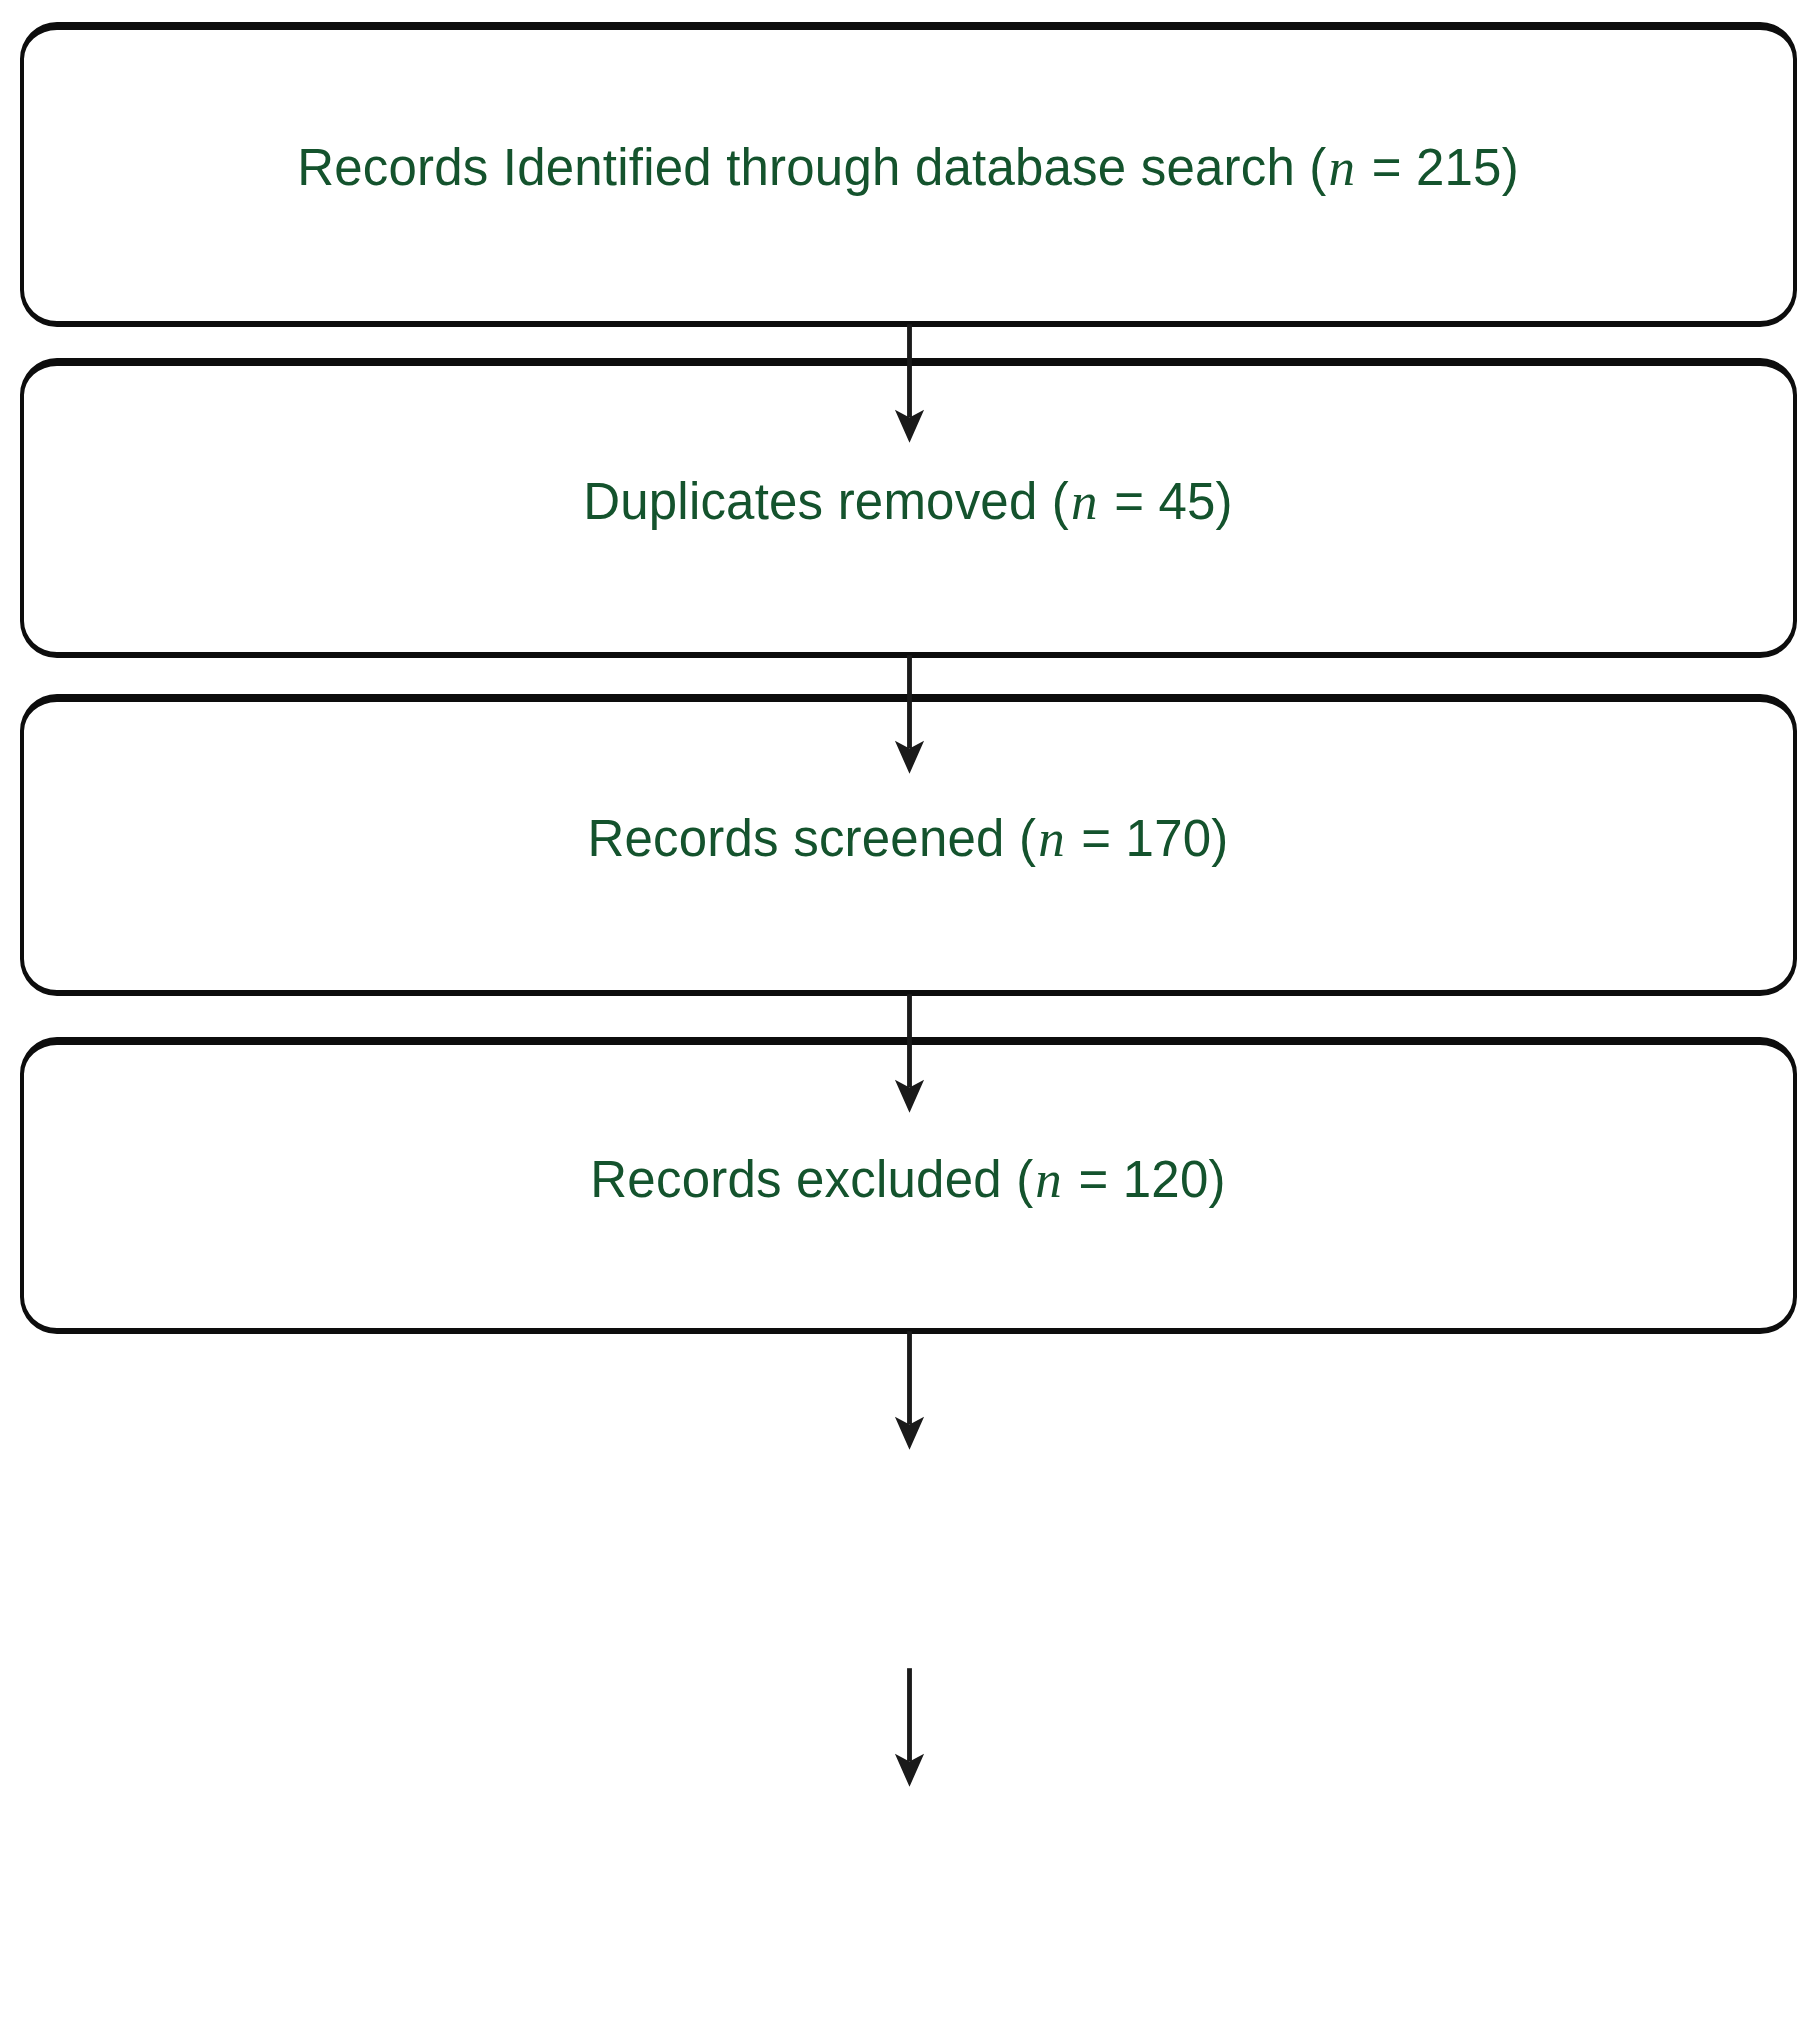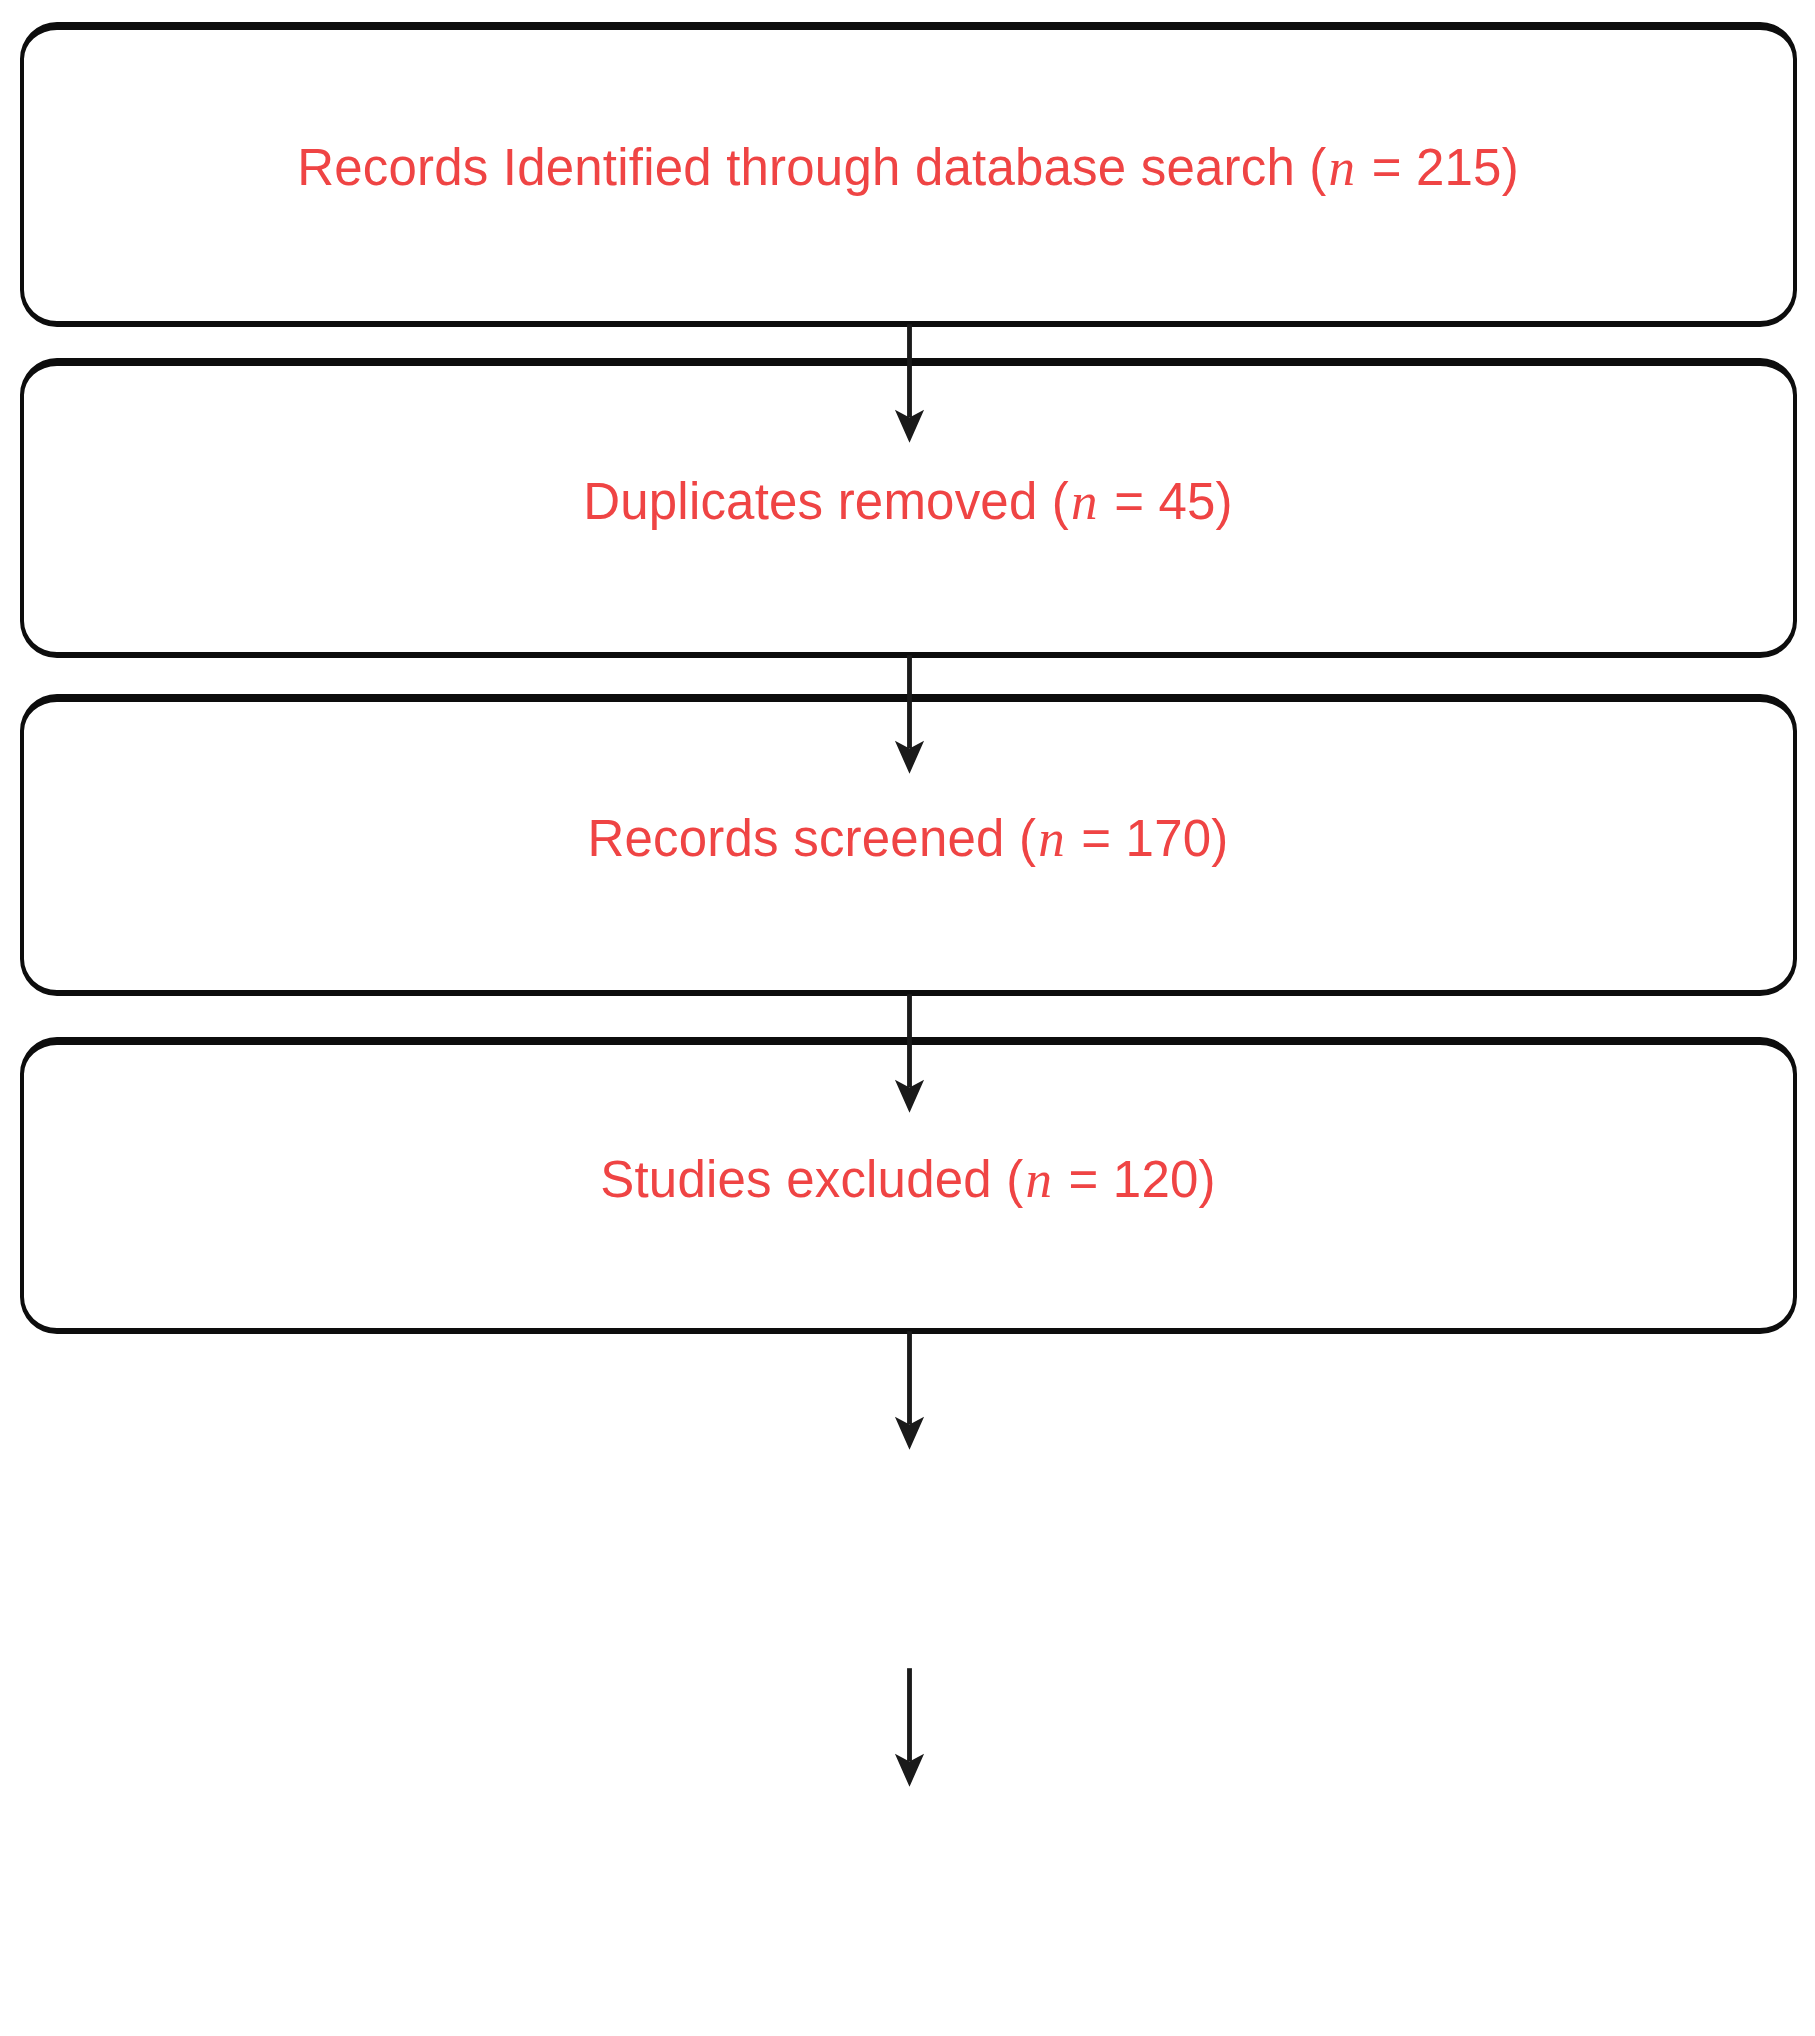--- a/index.html
+++ b/index.html
@@ -26,21 +26,21 @@
     border-bottom-width: 6.8px;
     border-radius: 37px;
     display: flex;
     align-items: center;
     justify-content: center;
     z-index: 1;
   }
   .box-label {
     font-size: 51px;
     line-height: 1.2;
-    color: #ef4444;
+    color: #14532d;
     letter-spacing: 0.2px;
     text-align: center;
     margin-top: -13.7px;
     white-space: nowrap;
   }
   .box-label .nvar {
     font-style: italic;
     font-family: "Liberation Serif", "DejaVu Serif", serif;
     font-size: 53px;
     padding: 0 2px;
@@ -76,21 +76,21 @@
 
   <div class="flow-box b2">
     <div class="box-label"><span>Duplicates removed (</span><span class="nvar">n</span><span> = 45)</span></div>
   </div>
 
   <div class="flow-box b3">
     <div class="box-label"><span>Records screened (</span><span class="nvar">n</span><span> = 170)</span></div>
   </div>
 
   <div class="flow-box b4">
-    <div class="box-label"><span>Studies excluded (</span><span class="nvar">n</span><span> = 120)</span></div>
+    <div class="box-label"><span>Records excluded (</span><span class="nvar">n</span><span> = 120)</span></div>
   </div>
 
 
 
   <svg class="flow-arrow a1" viewBox="0 0 36 122" xmlns="http://www.w3.org/2000/svg">
     <line x1="18" y1="0" x2="18" y2="96" stroke="#1a1a1a" stroke-width="5"></line>
     <polygon points="18,122 3,88 18,96 33,88" fill="#1a1a1a"></polygon>
   </svg>
 
   <svg class="flow-arrow a2" viewBox="0 0 36 122" xmlns="http://www.w3.org/2000/svg">

